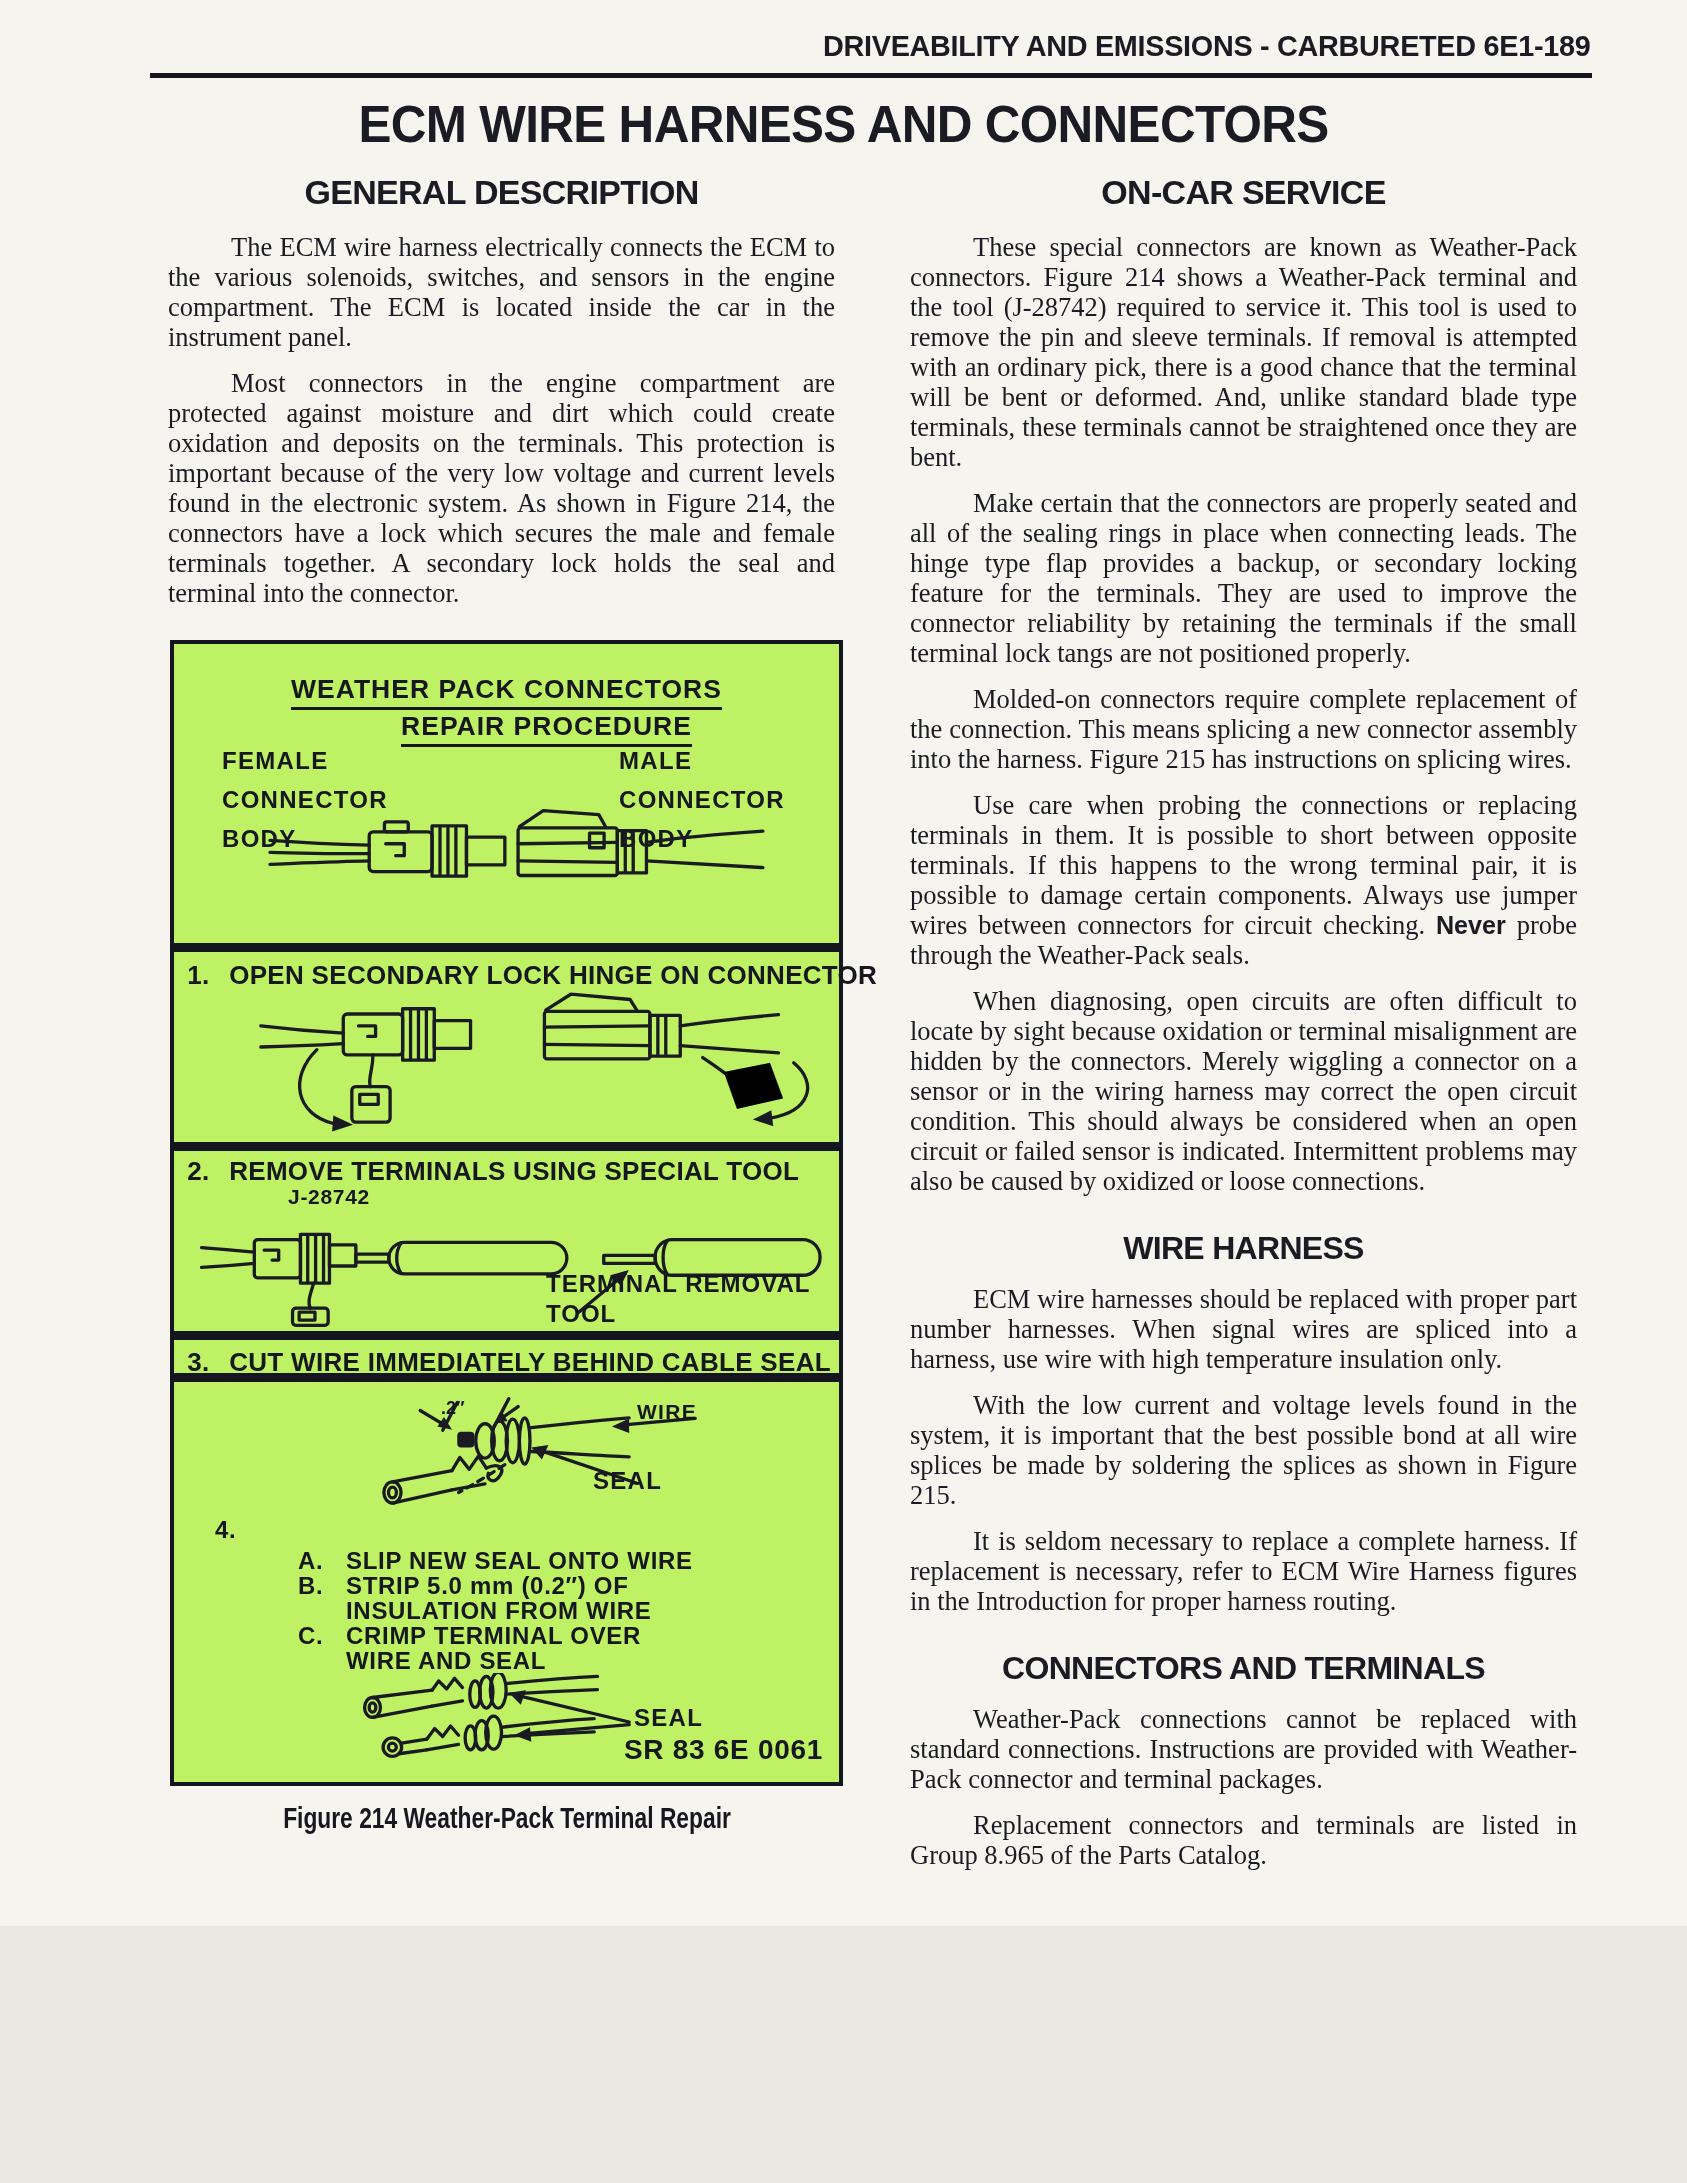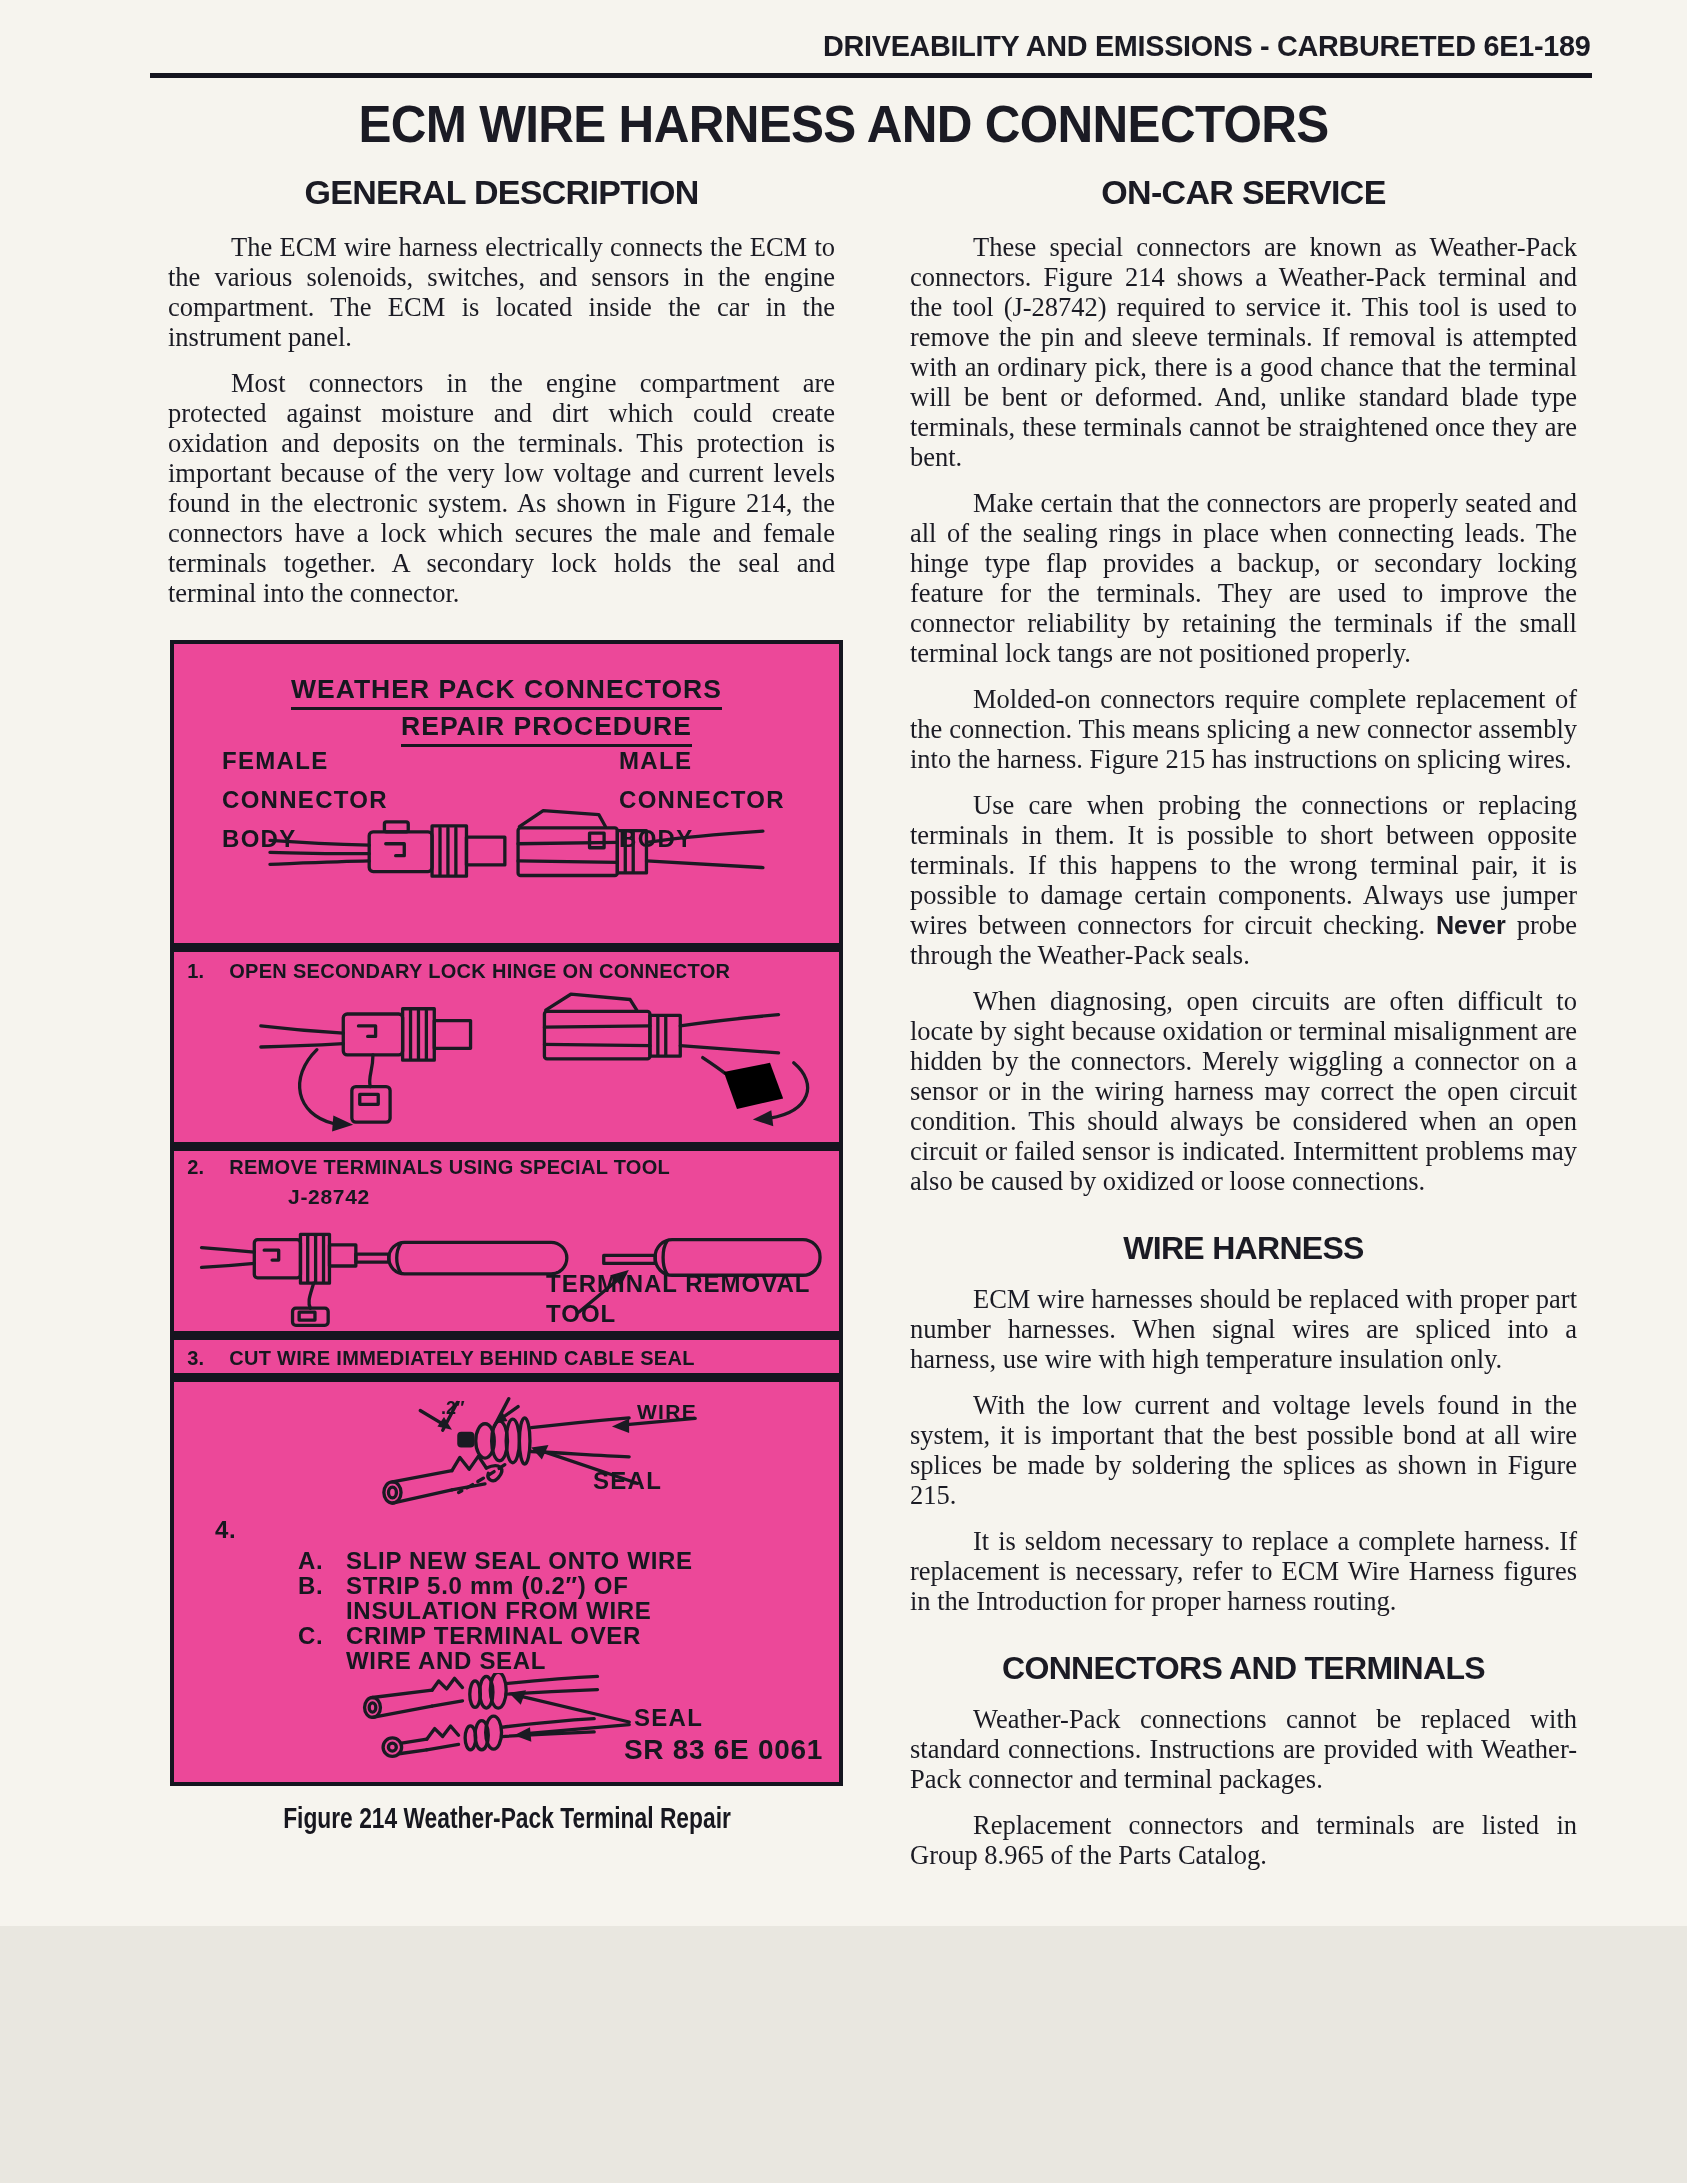--- a/index.html
+++ b/index.html
@@ -51,39 +51,39 @@
   }
   .b-sans{
     font-family:"Liberation Sans", sans-serif;
     font-weight:bold;font-size:0.95em;
   }
   
   .figure-box{
     position:absolute;left:170px;top:640px;
     width:665px;height:1138px;
     border:4.6px solid #15151f;
-    background:#ec4899;
+    background:#bef264;
   }
   .fig-sans{
     font-family:"Liberation Sans", sans-serif;
     font-weight:bold;color:#17171f;
   }
   .fig-title{position:absolute;left:0;width:665px;text-align:center;font-size:26.5px;letter-spacing:1px;}
   .fig-title span{border-bottom:3.3px solid #17171f;padding-bottom:2.6px;}
   .fig-t1{top:30px;}
   .fig-t2{top:67px;padding-left:40px;}
   .fig-label{position:absolute;font-size:24px;letter-spacing:1.3px;line-height:39px;width:198px;}
   .fig-label-female{left:48px;top:97px;}
   .fig-label-male{left:445px;top:97px;}
   .fig-bar{position:absolute;left:0;width:665px;height:9.3px;background:#15151f;}
   .bar1{top:299px;}
   .bar2{top:498px;}
   .bar3{top:687px;}
   .bar4{top:729px;}
-  .fig-step{position:absolute;left:13.2px;width:652px;font-size:20px;letter-spacing:0.3px;white-space:nowrap;}
+  .fig-step{position:absolute;left:13.2px;width:652px;font-size:26px;letter-spacing:0.3px;white-space:nowrap;}
   .step1{top:316px;}
   .step2{top:512px;}
   .step3{top:703px;}
   .fig-step .num{display:inline-block;width:42px;}
   .fig-drawing{position:absolute;left:0;width:665px;}
   .d1{top:160px;height:106px;}
   .d2{top:341px;height:153px;}
   .d3{top:564px;height:120px;}
   .d4{top:748px;height:119px;}
   .d5{top:1029px;height:94px;}

